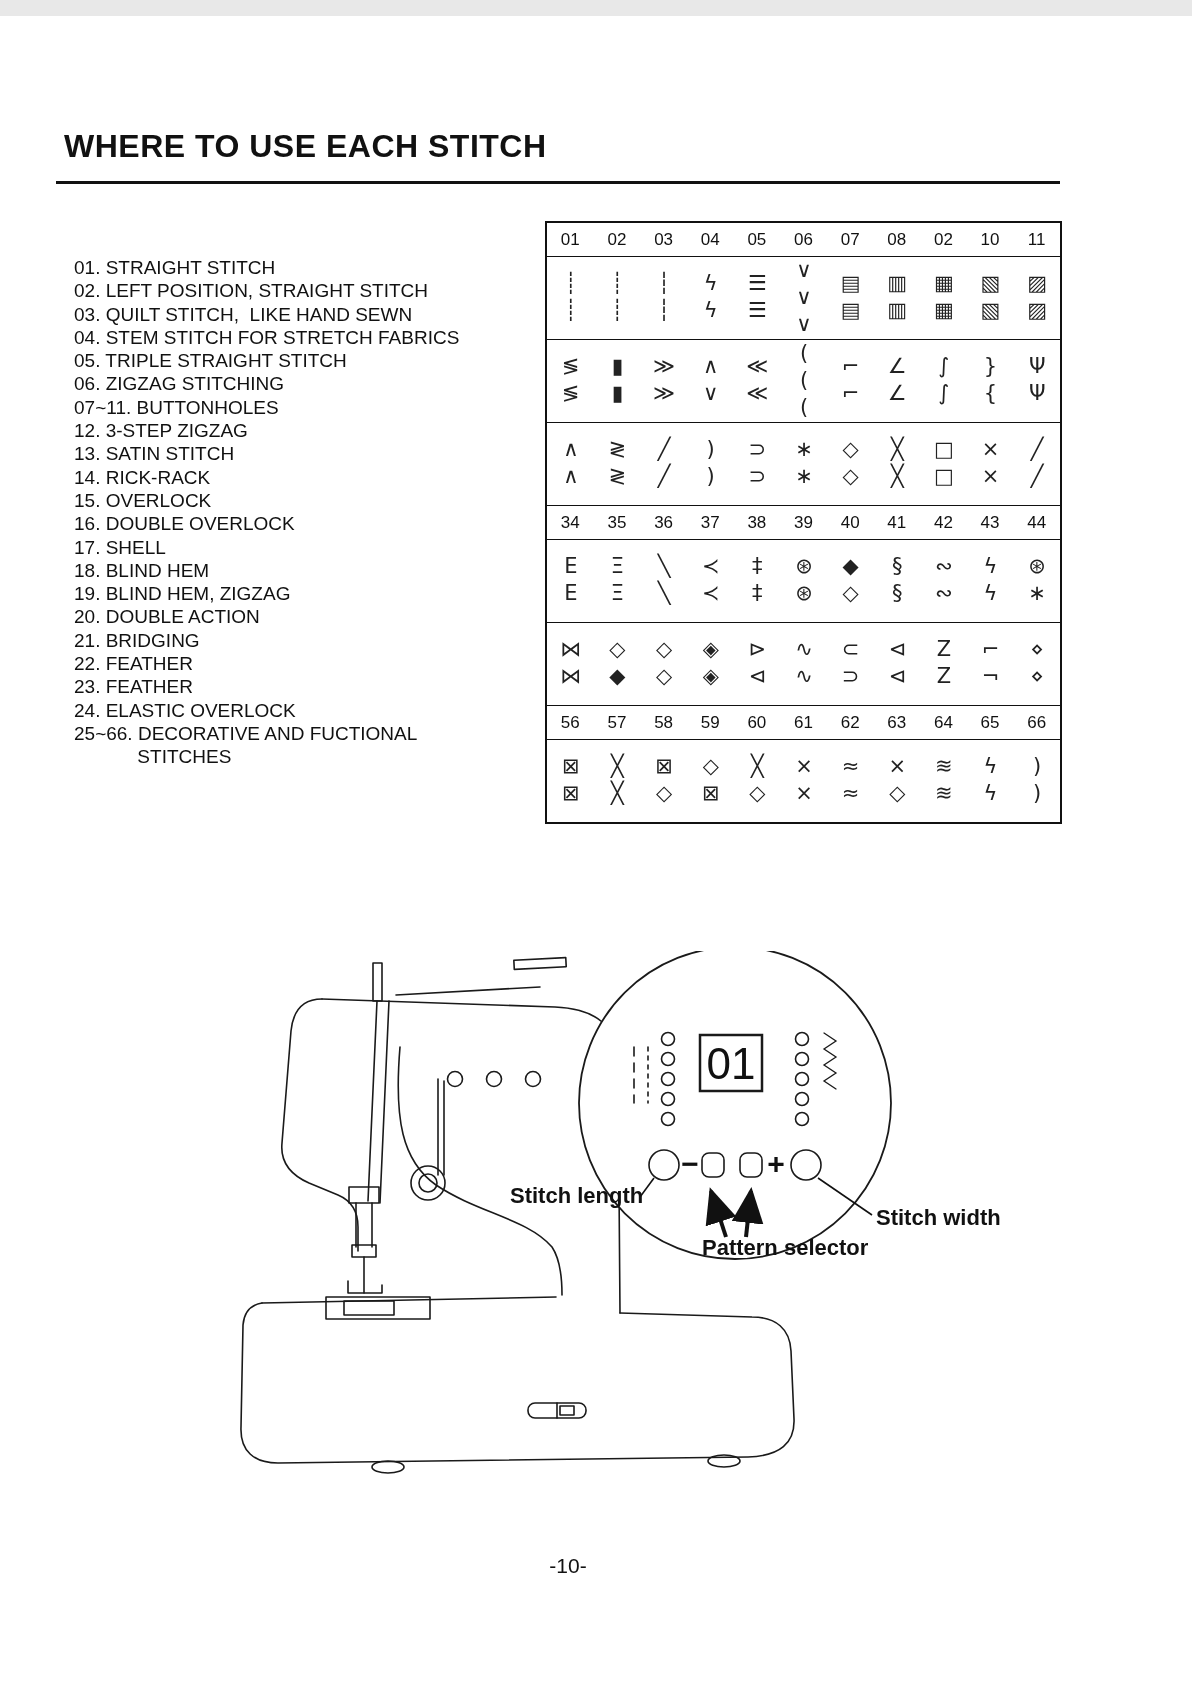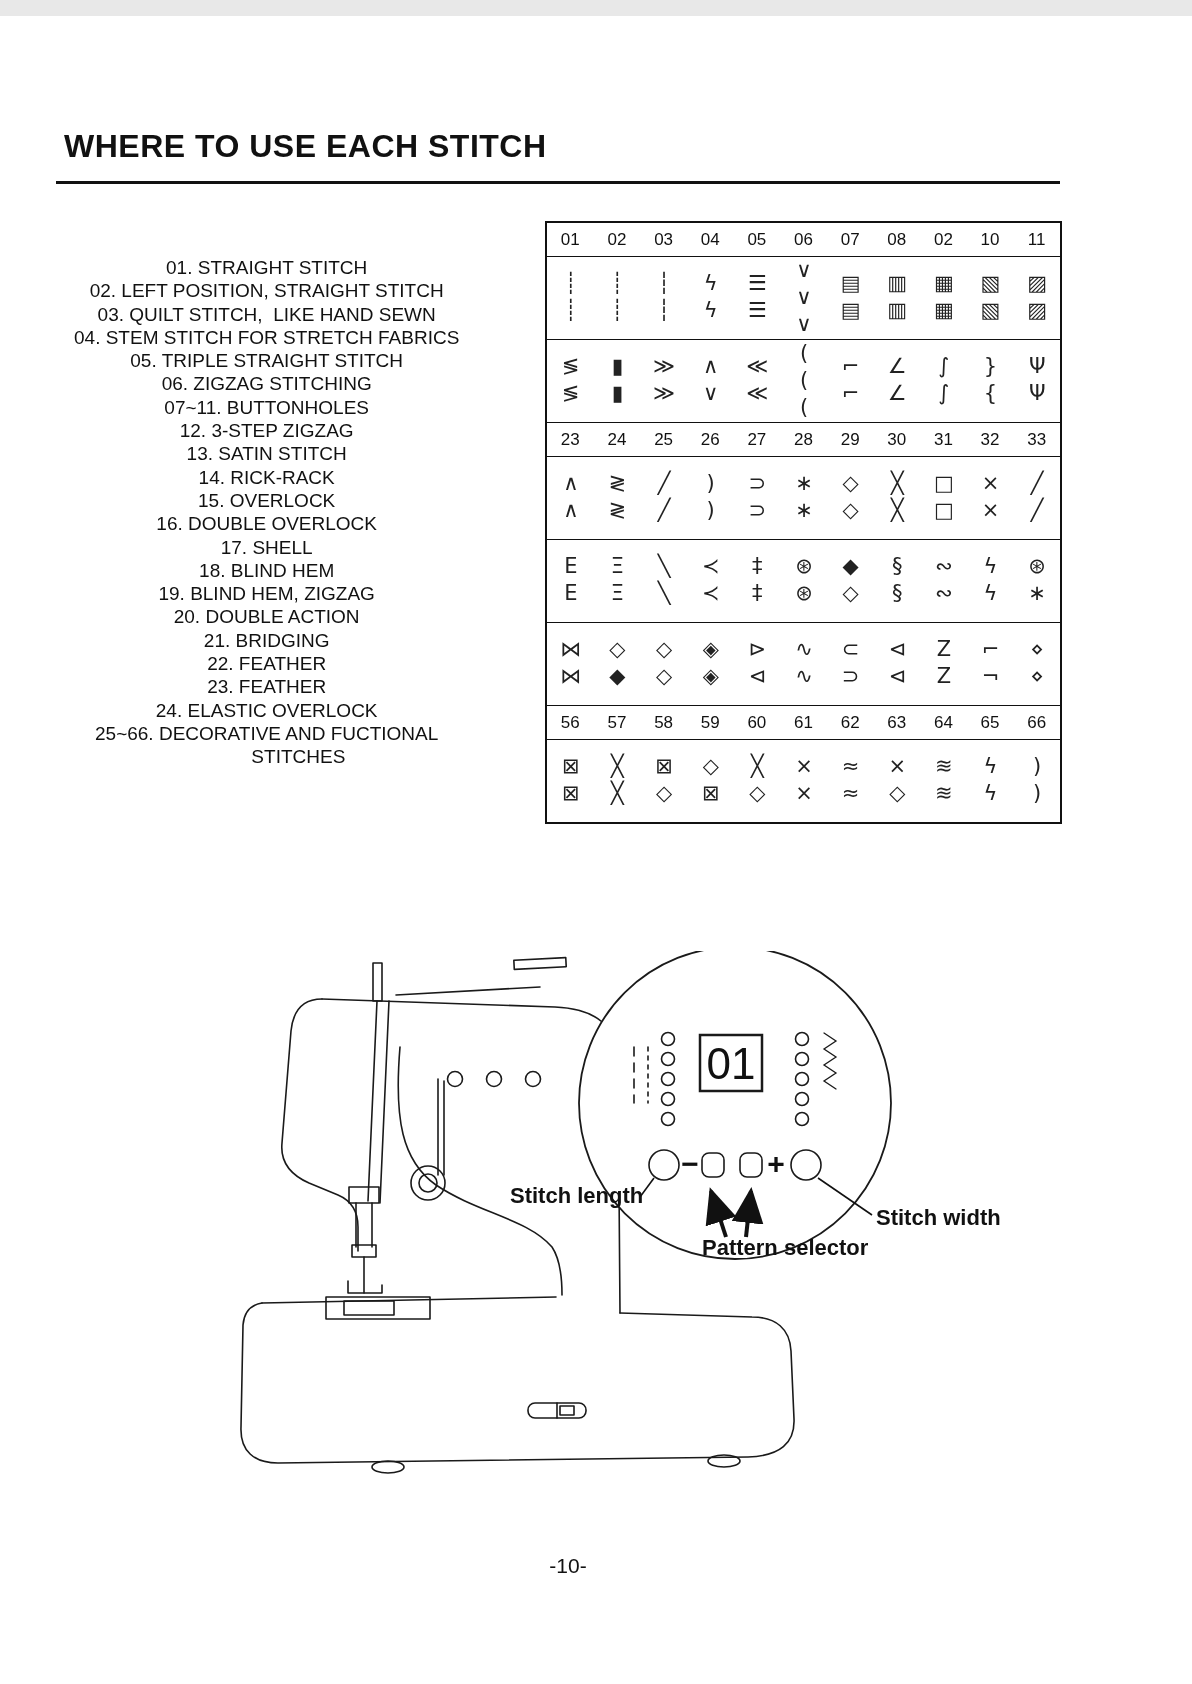--- a/index.html
+++ b/index.html
@@ -14,21 +14,20 @@
     font-size:32px; font-weight:700; letter-spacing:0.5px;
   }
   .title-rule {
     position:absolute; left:56px; top:165px; width:1004px; height:3px;
     background:#111;
   }
   .stitch-list {
     position:absolute; left:74px; top:240px; margin:0; padding:0;
     list-style:none; font-size:19px; line-height:23.3px;
     white-space:pre-wrap;
-    text-align:center;
   }
   .stitch-table {
     position:absolute; left:545px; top:205px; width:517px;
     border:2px solid #111; box-sizing:border-box; background:#fff;
   }
   .num-row {
     display:grid; grid-template-columns:repeat(11,1fr);
     height:33px; align-items:center; justify-items:center;
     font-size:17px; border-bottom:1px solid #111;
   }
@@ -98,45 +97,45 @@
         <span class="stitch-glyph">≫≫</span>
         <span class="stitch-glyph">∧∨</span>
         <span class="stitch-glyph">≪≪</span>
         <span class="stitch-glyph">(((</span>
         <span class="stitch-glyph">⌐⌐</span>
         <span class="stitch-glyph">∠∠</span>
         <span class="stitch-glyph">∫∫</span>
         <span class="stitch-glyph">}{</span>
         <span class="stitch-glyph">ΨΨ</span>
       </div>
-      <div class="num-row">
-        <span>23</span>
-        <span>24</span>
-        <span>25</span>
-        <span>26</span>
-        <span>27</span>
-        <span>28</span>
-        <span>29</span>
-        <span>30</span>
-        <span>31</span>
-        <span>32</span>
-        <span>33</span>
-      </div>
       <div class="glyph-row">
         <span class="stitch-glyph">∧∧</span>
         <span class="stitch-glyph">≷≷</span>
         <span class="stitch-glyph">╱╱</span>
         <span class="stitch-glyph">))</span>
         <span class="stitch-glyph">⊃⊃</span>
         <span class="stitch-glyph">∗∗</span>
         <span class="stitch-glyph">◇◇</span>
         <span class="stitch-glyph">╳╳</span>
         <span class="stitch-glyph">□□</span>
         <span class="stitch-glyph">××</span>
         <span class="stitch-glyph">╱╱</span>
+      </div>
+      <div class="num-row">
+        <span>34</span>
+        <span>35</span>
+        <span>36</span>
+        <span>37</span>
+        <span>38</span>
+        <span>39</span>
+        <span>40</span>
+        <span>41</span>
+        <span>42</span>
+        <span>43</span>
+        <span>44</span>
       </div>
       <div class="glyph-row">
         <span class="stitch-glyph">ΕΕ</span>
         <span class="stitch-glyph">ΞΞ</span>
         <span class="stitch-glyph">╲╲</span>
         <span class="stitch-glyph">≺≺</span>
         <span class="stitch-glyph">‡‡</span>
         <span class="stitch-glyph">⊛⊛</span>
         <span class="stitch-glyph">◆◇</span>
         <span class="stitch-glyph">§§</span>

